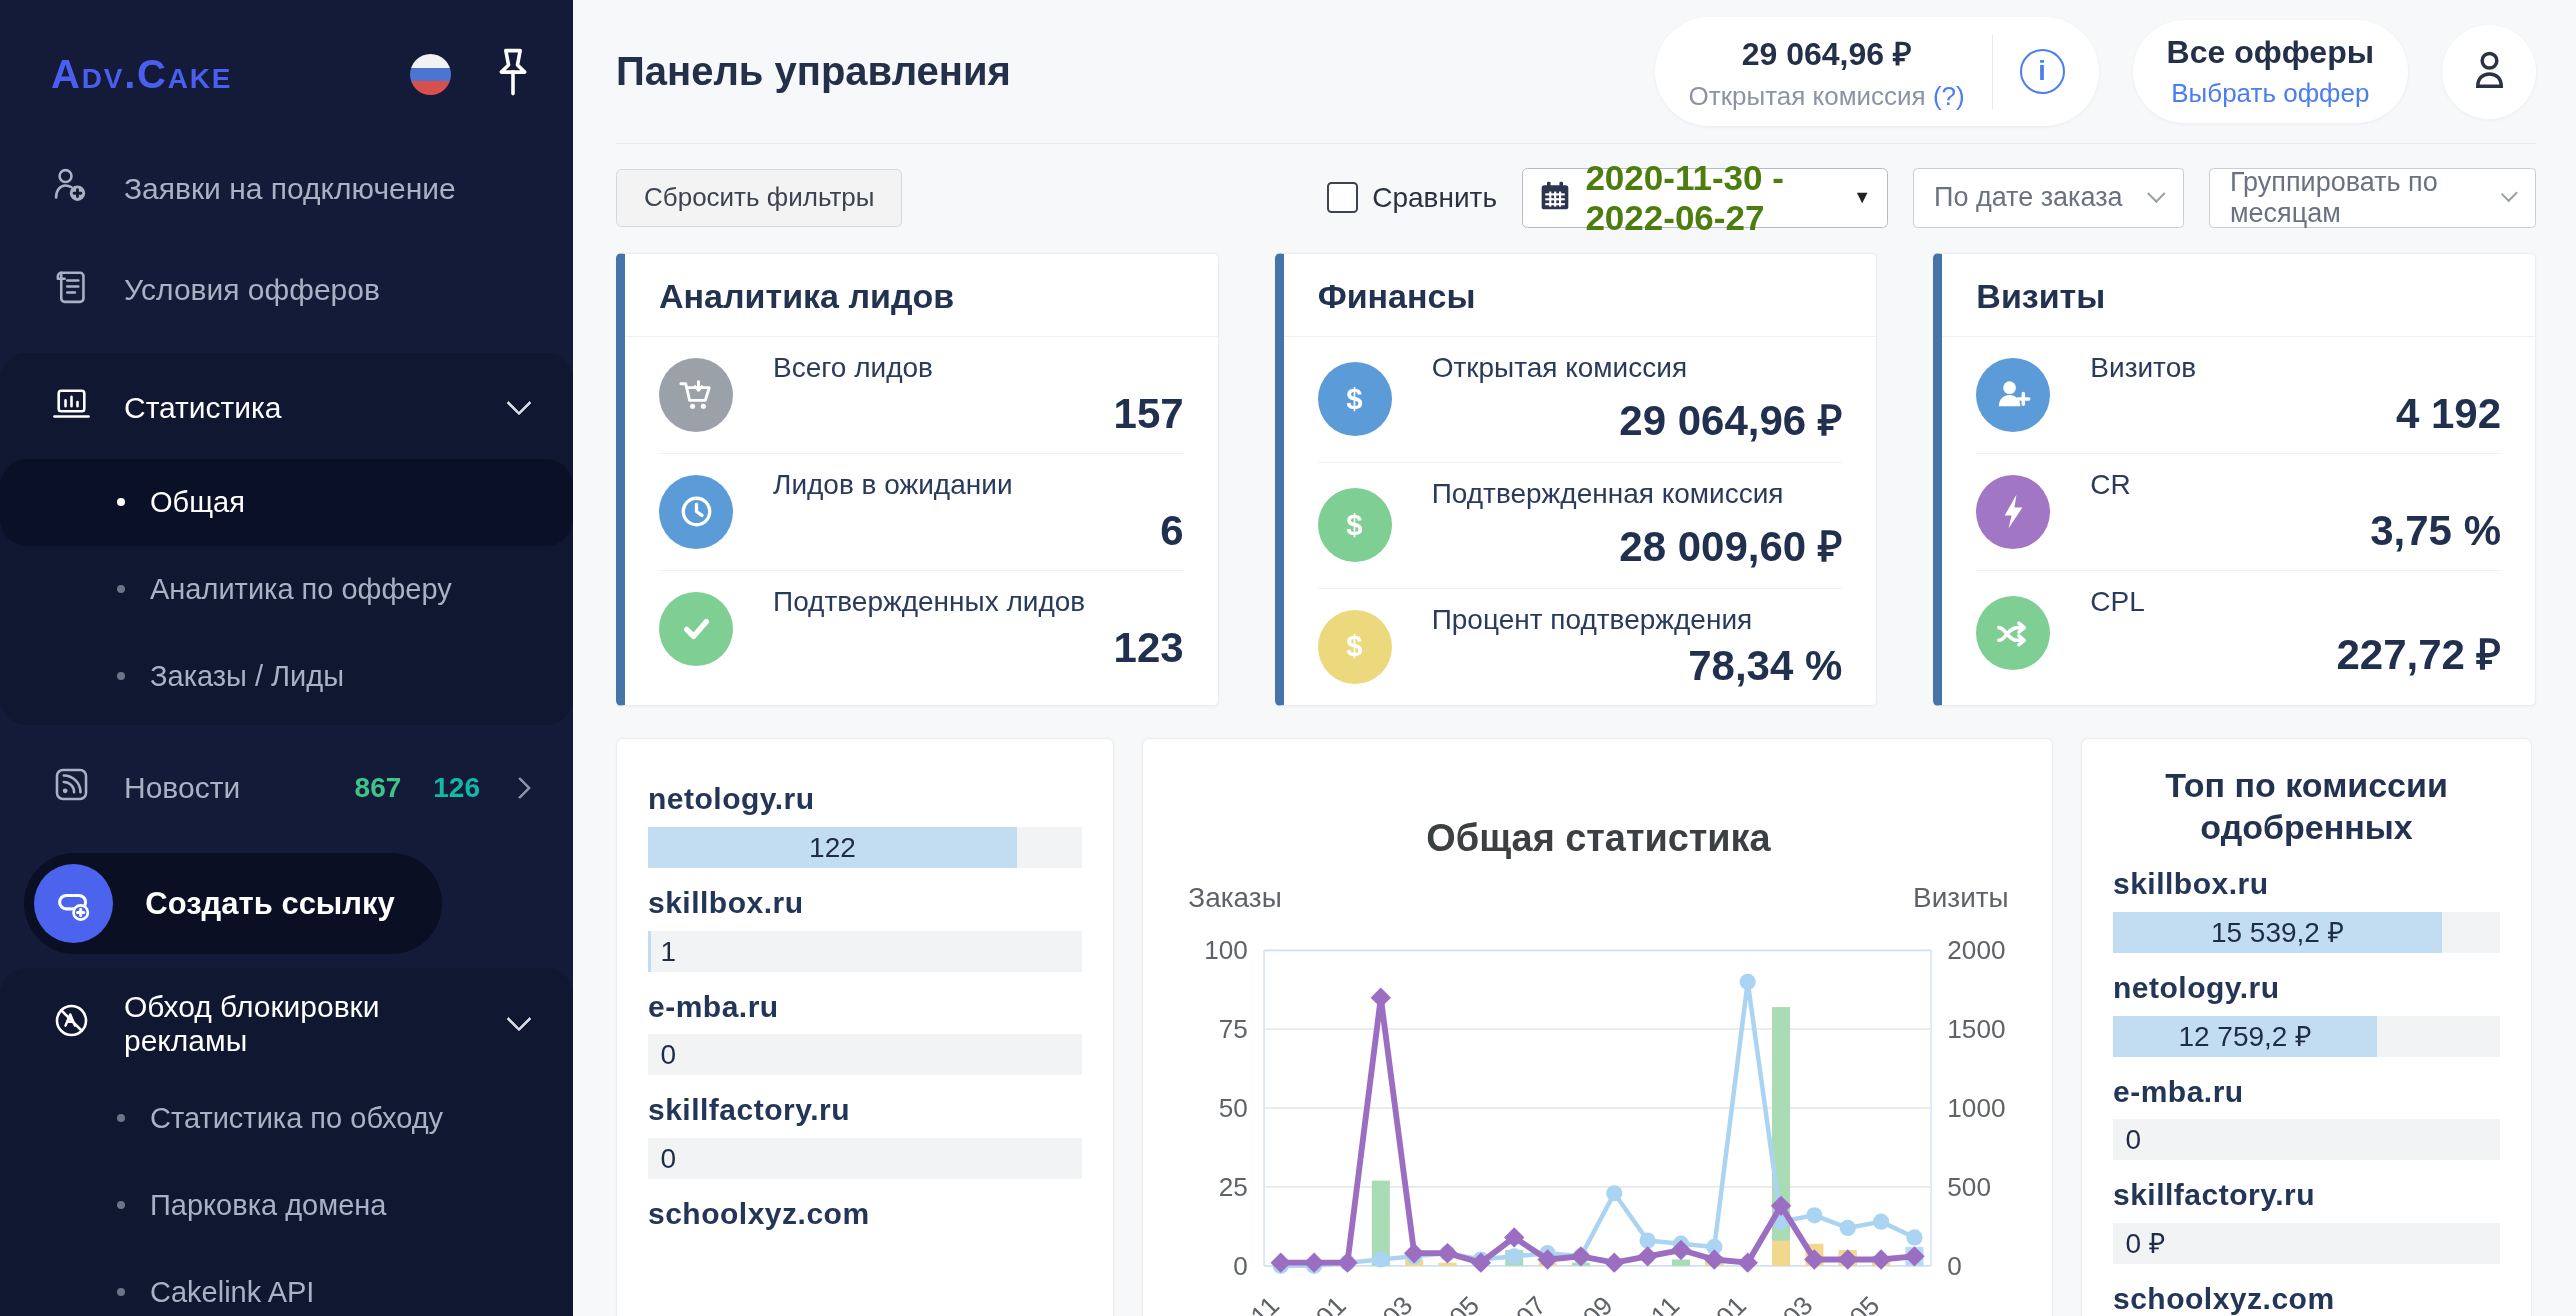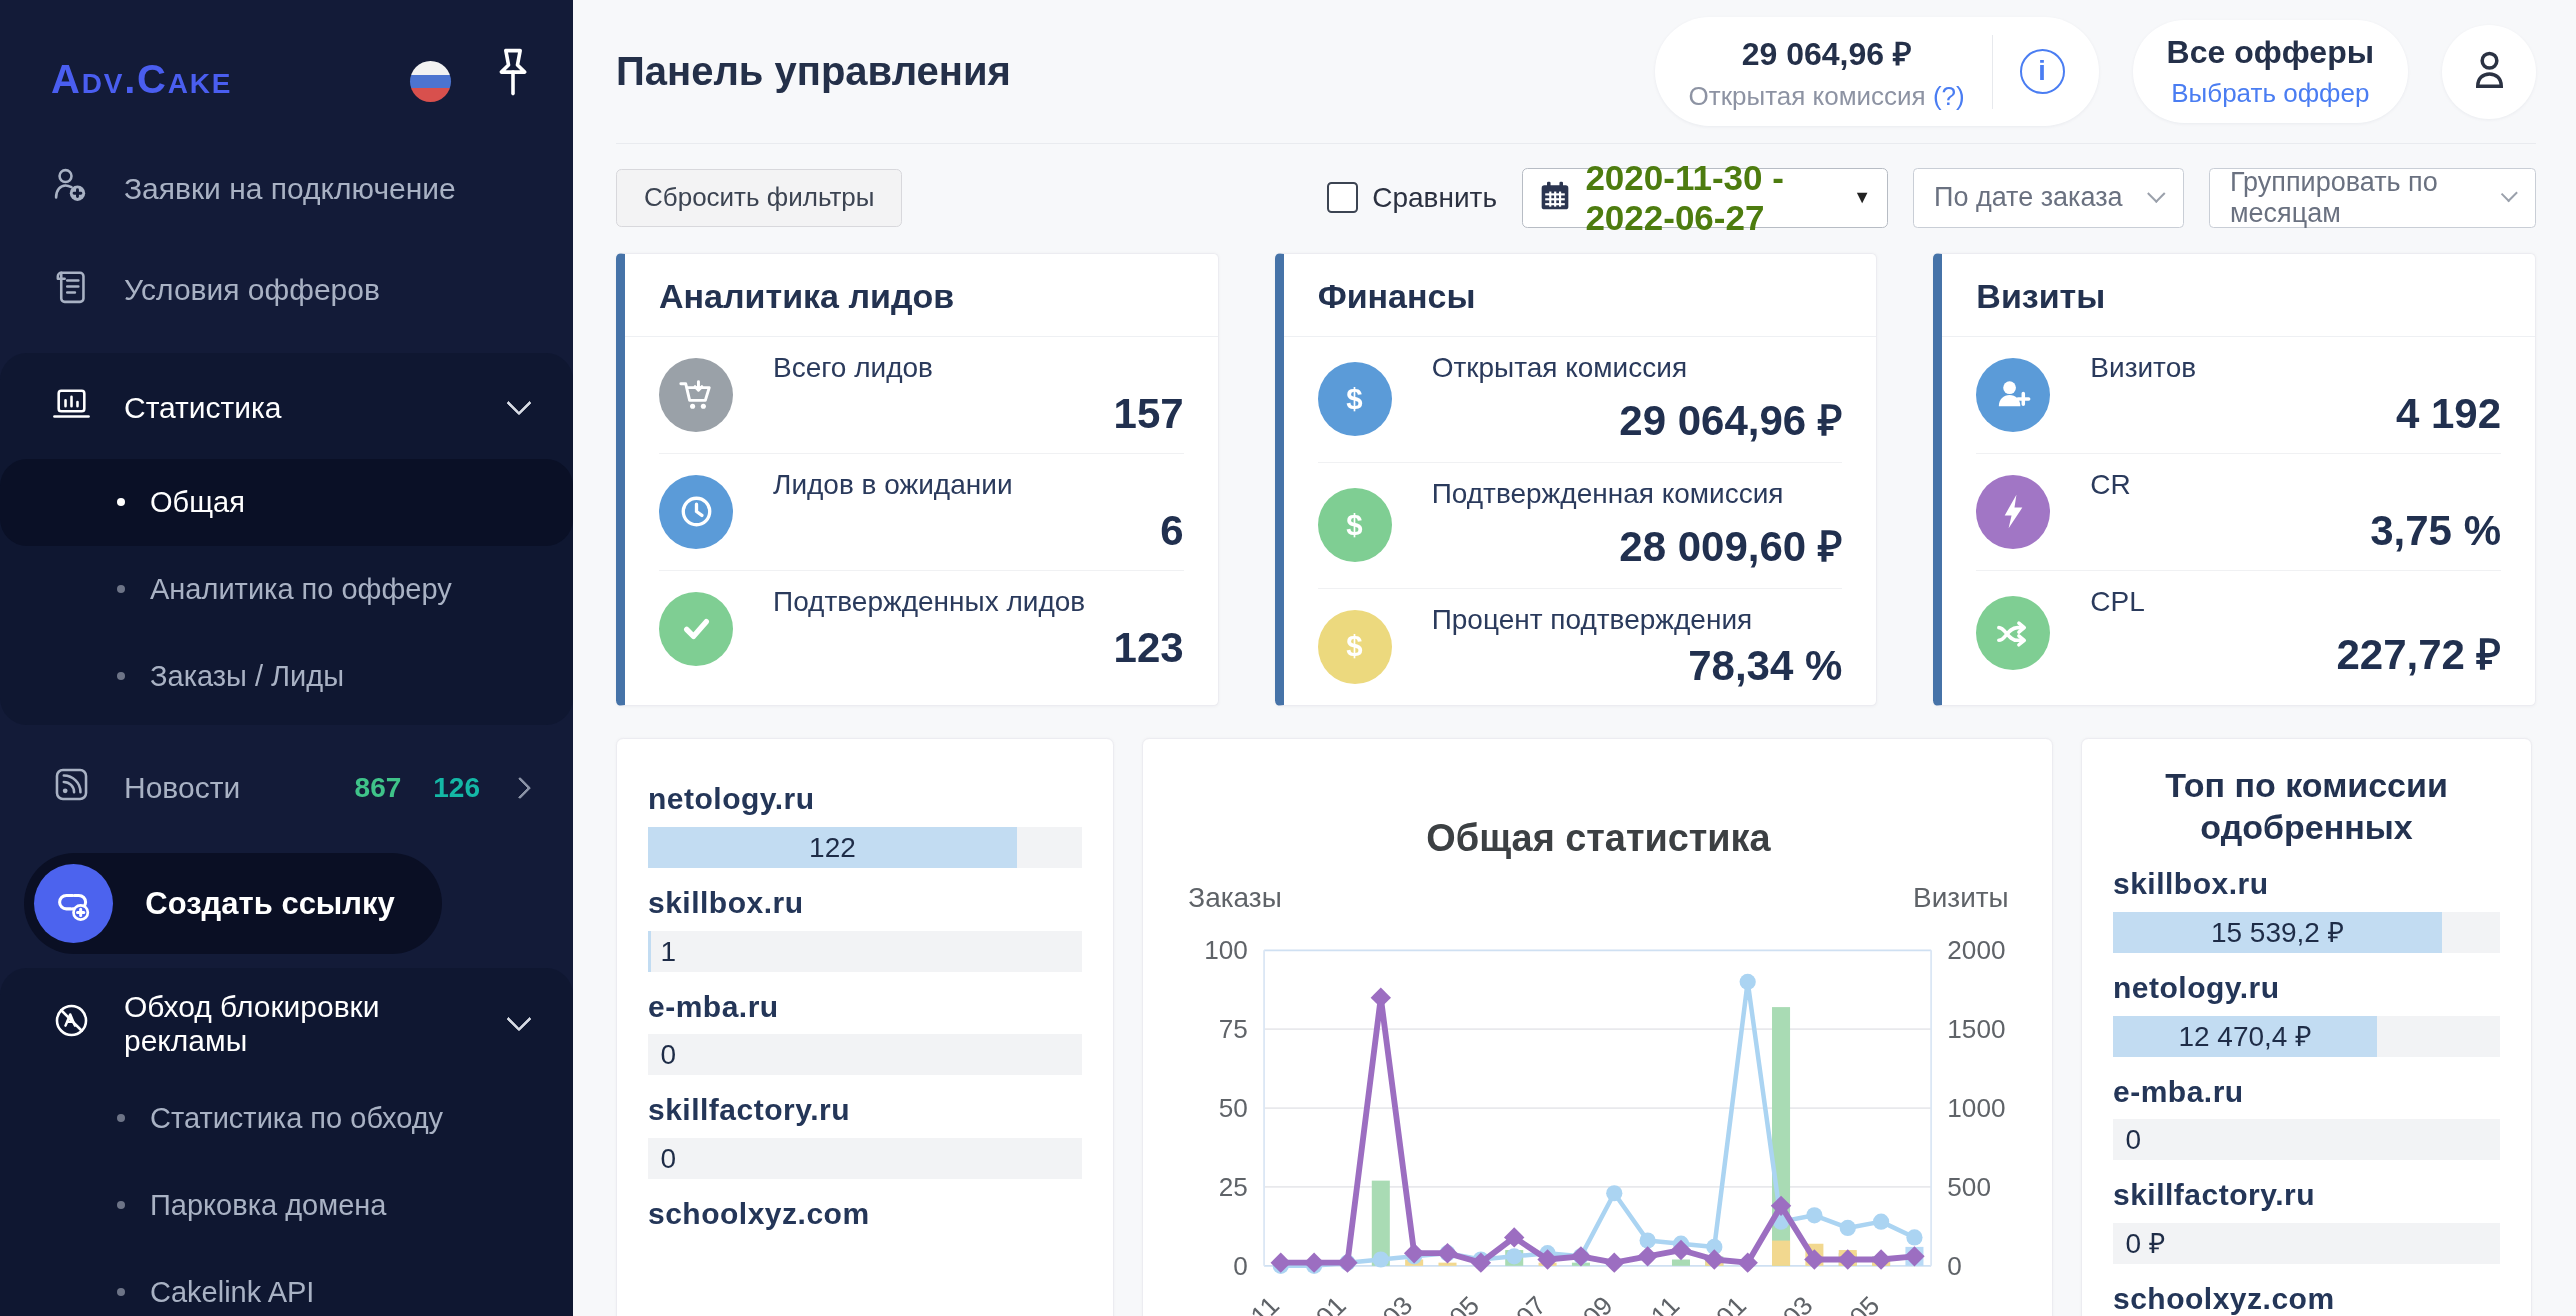--- a/index.html
+++ b/index.html
@@ -2,21 +2,21 @@
 <html style="font-size:14.4px"><head>
 <meta charset="utf-8">
 <style>
   * { margin:0; padding:0; box-sizing:border-box; }
   html,body { width:2576px; height:1317px; overflow:hidden;
     font-family:"Liberation Sans", sans-serif; background:#f7f8fa; }
   .app { display:flex; width:2576px; height:1317px; }
 
   
   .sidebar { width:573px; min-width:573px; background:#131b38; color:#a9b2c4; height:1317px; position:relative; }
-  .logo-row { display:flex; align-items:flex-end; padding:47px 41px 36px 51px; }
+  .logo-row { display:flex; align-items:center; padding:47px 41px 36px 51px; }
   .logo { font-size:40px; font-weight:bold; color:#4a5ef0; font-variant-caps:small-caps; letter-spacing:1.8px; }
   .logo-row .spacer { flex:1; }
   .flag { width:41px; height:41px; border-radius:50%;
     background:linear-gradient(#f2f2f2 0 34%, #4c74d0 34% 67%, #d8504d 67% 100%); margin-right:43px; }
   .side-item { height:101px; display:flex; align-items:center; gap:32px; padding:0 45px 0 51px; font-size:30px; cursor:pointer; }
   .side-item .lbl { flex:1; }
   .side-section { background:#0f1731; border-radius:27px; padding:5.4px 0; margin:12.6px 0; }
   .side-section .head { color:#ffffff; }
   .sub-item { height:87px; display:flex; align-items:center; gap:25px; padding-left:117px; font-size:29px; cursor:pointer; }
   .sub-item .dot { width:8px; height:8px; border-radius:50%; background:#6d7487; }
@@ -567,21 +567,21 @@
               <div class="bl-name">skillbox.ru</div>
               <div class="bl-track">
                 <div class="bl-fill" style="width:85.00%"></div>
                 <div class="bl-label" style="left:0;width:85.00%;text-align:center;">15 539,2 ₽</div>
               </div>
             </div>
             <div class="bl-row">
               <div class="bl-name">netology.ru</div>
               <div class="bl-track">
                 <div class="bl-fill" style="width:68.21%"></div>
-                <div class="bl-label" style="left:0;width:68.21%;text-align:center;">12 470,4 ₽</div>
+                <div class="bl-label" style="left:0;width:68.21%;text-align:center;">12 759,2 ₽</div>
               </div>
             </div>
             <div class="bl-row">
               <div class="bl-name">e-mba.ru</div>
               <div class="bl-track">
                 <div class="bl-fill" style="width:0.00%"></div>
                 <div class="bl-label" style="left:12.6px;">0</div>
               </div>
             </div>
             <div class="bl-row">

